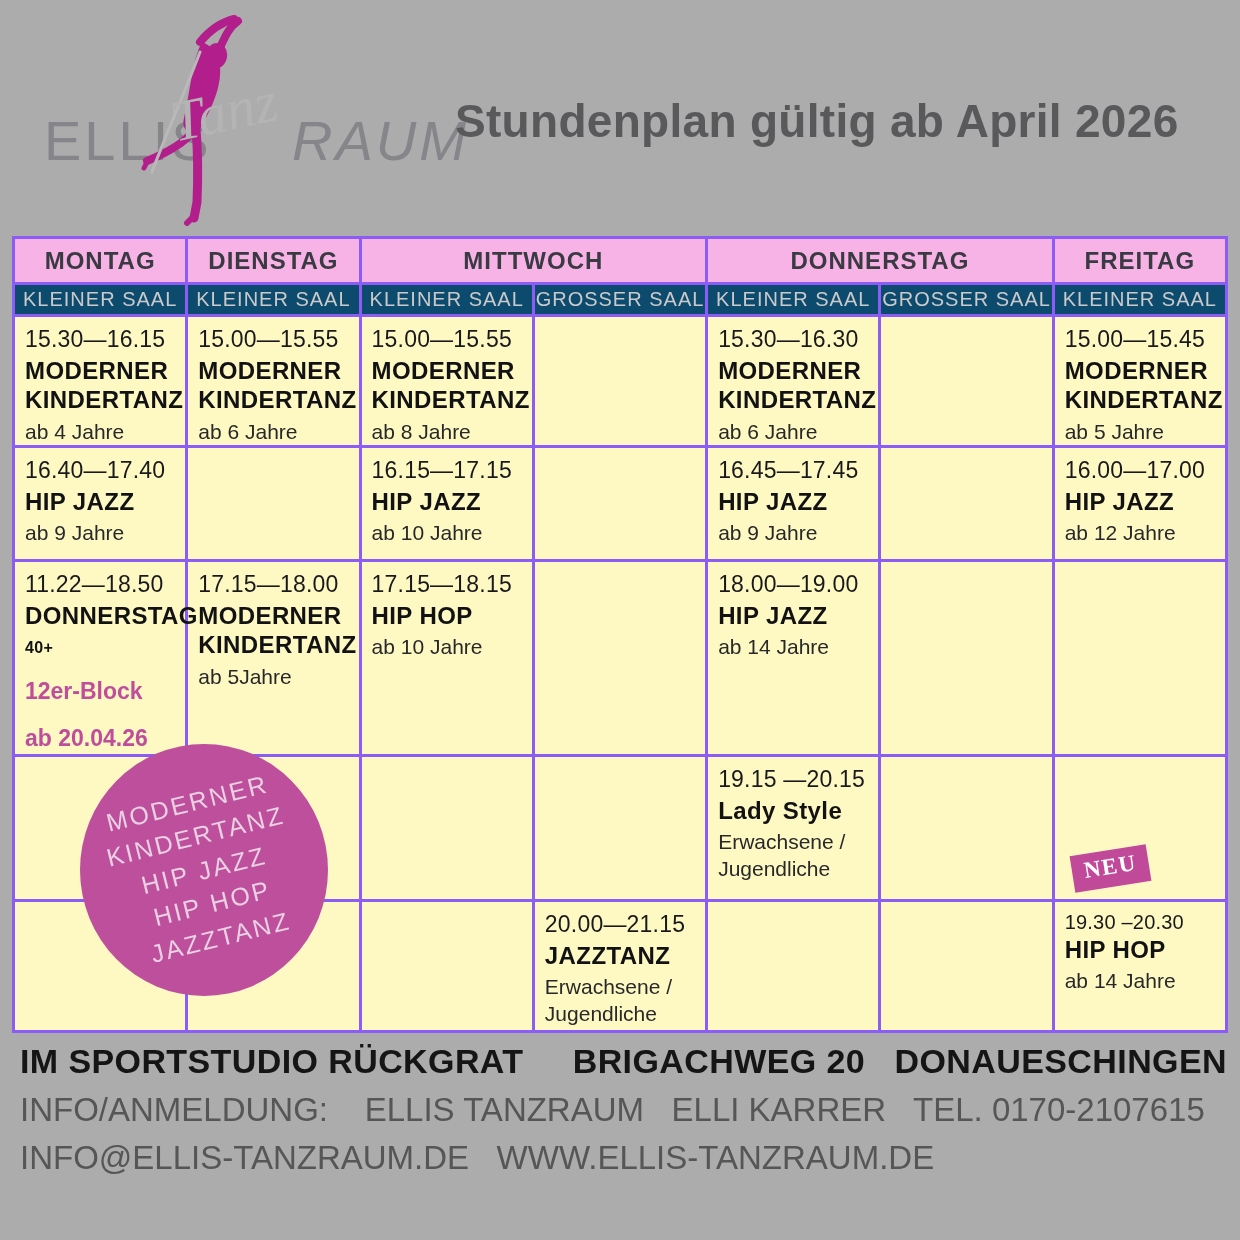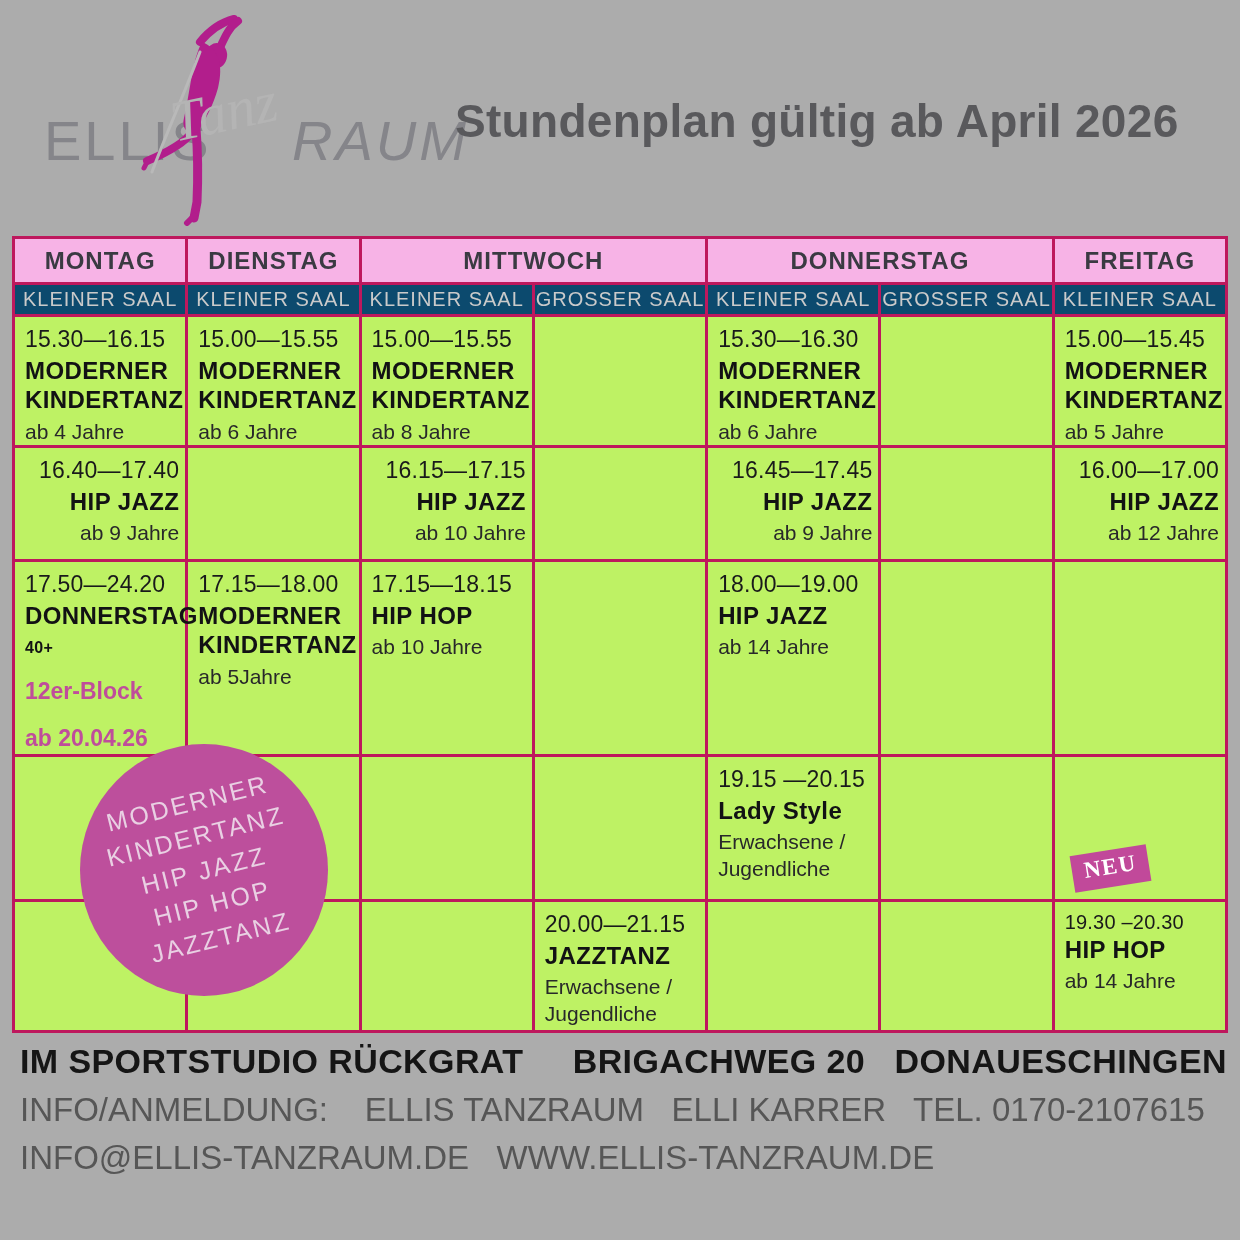--- a/index.html
+++ b/index.html
@@ -30,34 +30,34 @@
     position:absolute; left:455px; top:94px;
     font-size:46px; font-weight:700; color:#59595c; letter-spacing:0.3px;
     white-space:pre;
   }
 
   
   table.sched {
     position:absolute; left:12px; top:236px;
     width:1216px; border-collapse:collapse; table-layout:fixed;
   }
-  table.sched th, table.sched td { border:3px solid #be185d; }
+  table.sched th, table.sched td { border:3px solid #8b5cf6; }
   tr.days th {
     height:46px; background:#f7b3e6;
     font-size:24px; font-weight:700; color:#3a3a42; letter-spacing:1px;
     text-align:center;
   }
   tr.rooms th {
     height:32px; background:#0c4a6e;
     font-size:20px; font-weight:400; color:#cacaca; letter-spacing:1px;
     text-align:center;
   }
-  tbody td { vertical-align:top; padding:9px 6px 0 10px; background:#bef264; }
+  tbody td { vertical-align:top; padding:9px 6px 0 10px; background:#fef9c3; }
   tr.r1 td { height:131px; }
-  tr.r2 td { height:114px;text-align:right; }
+  tr.r2 td { height:114px; }
   tr.r3 td { height:140px; }
   tr.r4 td { height:145px;margin-top:24px; }
   tr.r5 td { height:131px; }
   .time   { font-size:23px; color:#19191b; letter-spacing:0.2px; margin-bottom:3px; }
   .time.sm{ font-size:20px; margin-bottom:1px; }
   .cname  { font-size:24px; font-weight:700; color:#121214; letter-spacing:0.4px;
             line-height:1.22; margin-bottom:3px; }
   .suffix { font-size:16px; font-weight:700; }
   .detail { font-size:21px; color:#28282a; line-height:1.3; }
   .accent { font-size:23px; font-weight:700; color:#bf4d9b; line-height:1.35;margin-top:16px; }
@@ -191,21 +191,21 @@
         </td>
         <td></td>
         <td>
           <div class="time">16.00—17.00</div>
           <div class="cname">HIP JAZZ</div>
           <div class="detail">ab 12 Jahre</div>
         </td>
       </tr>
       <tr class="r3">
         <td>
-          <div class="time">17.50—24.20</div>
+          <div class="time">11.22—18.50</div>
           <div class="cname"><span>DONNERSTAG</span> <span class="suffix">40+</span></div>
           <div class="accent">12er-Block</div>
           <div class="accent">ab 20.04.26</div>
         </td>
         <td>
           <div class="time">17.15—18.00</div>
           <div class="cname">MODERNER KINDERTANZ</div>
           <div class="detail">ab 5Jahre</div>
         </td>
         <td>

